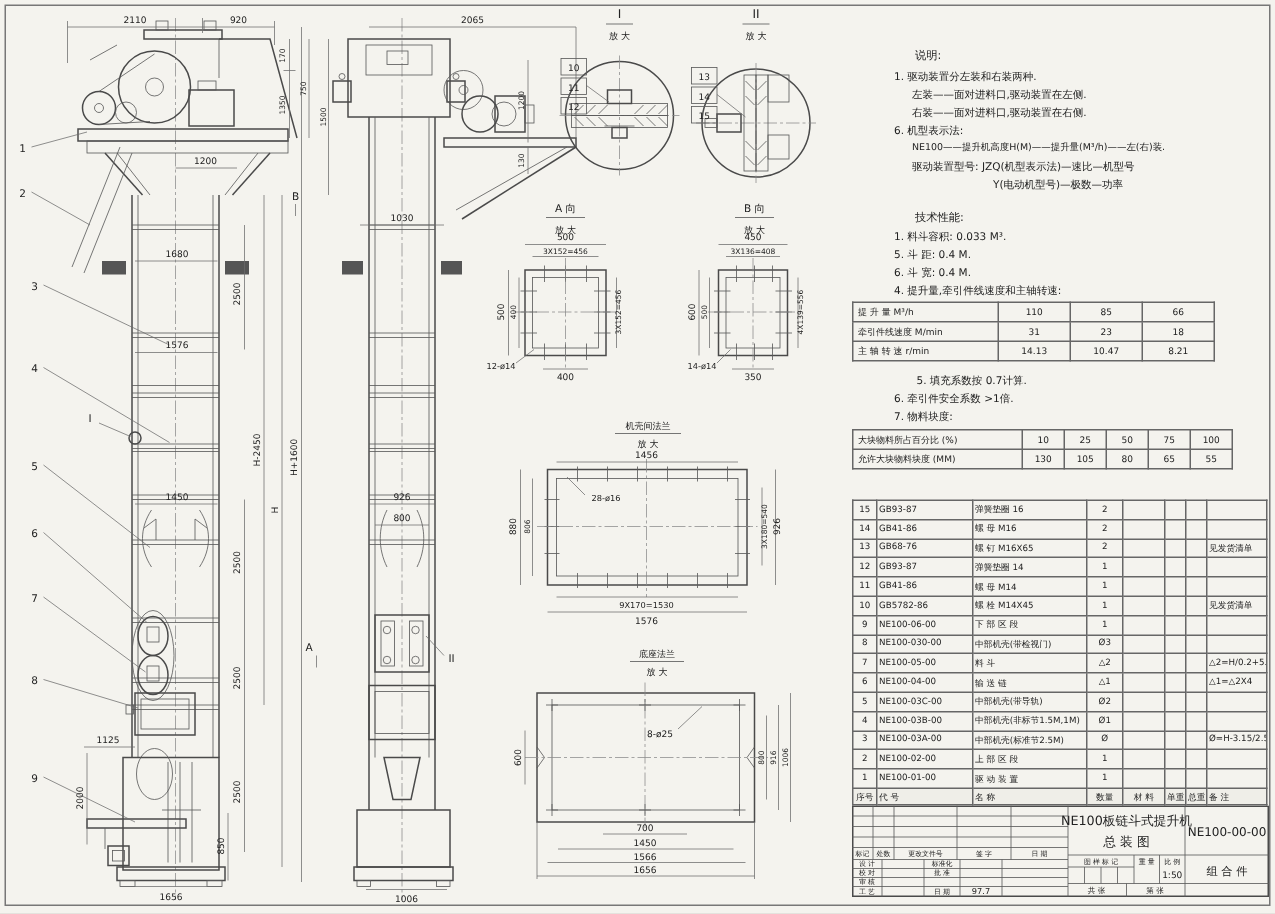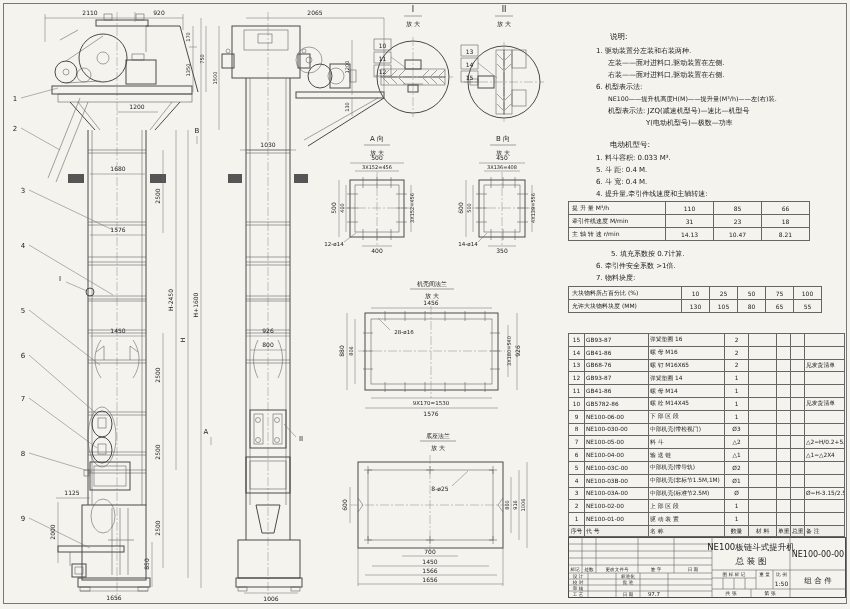--- a/index.html
+++ b/index.html
@@ -517,24 +517,24 @@
   </g>
 </svg>
 
 <div class="rp">
   <div class="nline hd" style="left:44px;top:32px">说明:</div>
   <div class="nline" style="left:30px;top:46px">1. 驱动装置分左装和右装两种.</div>
   <div class="nline" style="left:42px;top:58px">左装——面对进料口,驱动装置在左侧.</div>
   <div class="nline" style="left:42px;top:70px">右装——面对进料口,驱动装置在右侧.</div>
   <div class="nline" style="left:30px;top:82px">6. 机型表示法:</div>
   <div class="nline" style="left:42px;top:94px;font-size:6.3px">NE100——提升机高度H(M)——提升量(M³/h)——左(右)装.</div>
-  <div class="nline" style="left:42px;top:106px">机型表示法: JZQ(减速机型号)—速比—机型号</div>
-  <div class="nline" style="left:80px;top:118px">Y(电动机型号)—极数—功率</div>
-
-  <div class="nline hd" style="left:44px;top:140px">电动机型号:</div>
+  <div class="nline" style="left:42px;top:106px">驱动装置型号: JZQ(机型表示法)—速比—机型号</div>
+  <div class="nline" style="left:96px;top:118px">Y(电动机型号)—极数—功率</div>
+
+  <div class="nline hd" style="left:44px;top:140px">技术性能:</div>
   <div class="nline" style="left:30px;top:153px">1. 料斗容积: 0.033 M³.</div>
   <div class="nline" style="left:30px;top:165px">5. 斗    距: 0.4 M.</div>
   <div class="nline" style="left:30px;top:177px">6. 斗    宽: 0.4 M.</div>
   <div class="nline" style="left:30px;top:189px">4. 提升量,牵引件线速度和主轴转速:</div>
 
   <table class="spec t1" style="top:201px;left:2px">
     <tbody>
           <tr>
             <td>提 升 量  M³/h</td>
             <td>110</td>

